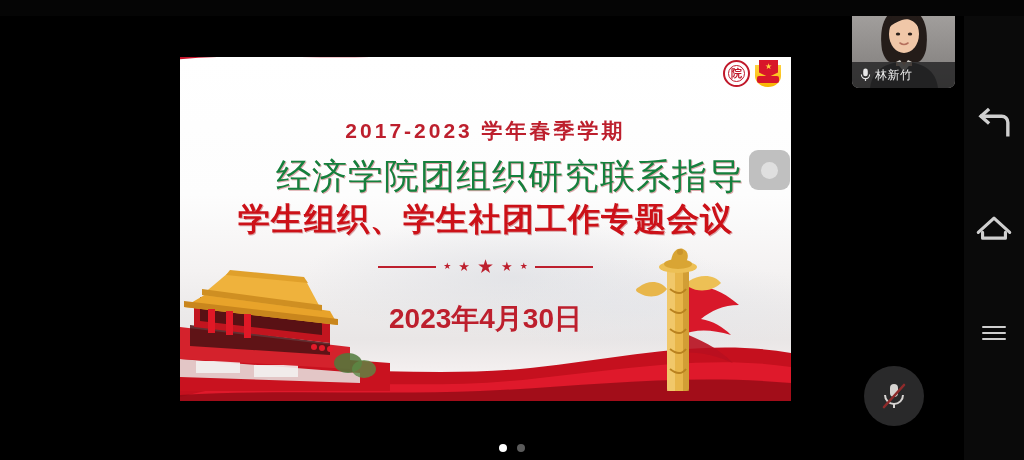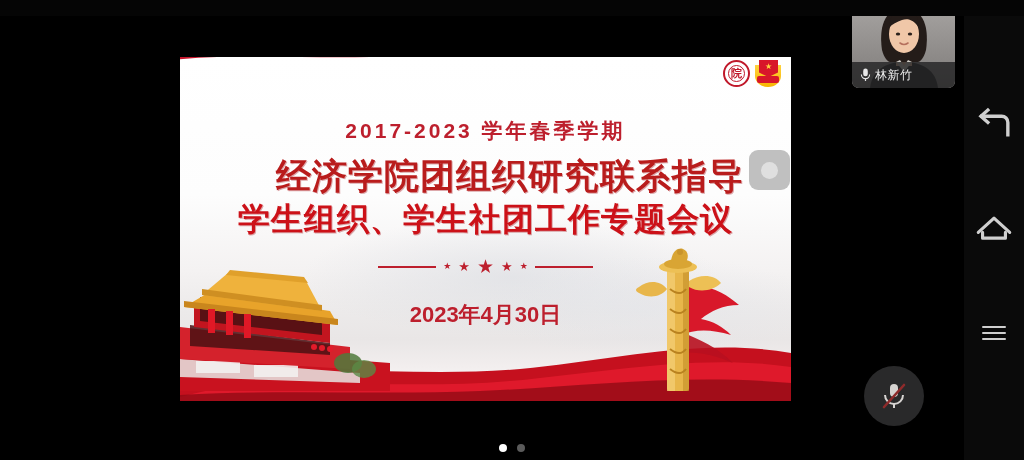--- a/index.html
+++ b/index.html
@@ -198,22 +198,22 @@
     font-weight: bold;
     color: #bd1f2d;
     letter-spacing: 3px;
     white-space: nowrap;
   }
   .title-1 {
     position: absolute;
     top: 96px;
     width: 660px;
     font-size: 35px;
-    font-weight: bold;
-    color: #b91c1c;
+    font-weight: normal;
+    color: #15803d;
     letter-spacing: 1px;
     white-space: nowrap;
     text-shadow: 1px 1px 0 rgba(160,10,18,0.35);
   }
   .title-2 {
     position: absolute;
     top: 141px;
     width: 611px;
     font-size: 32px;
     font-weight: bold;
@@ -241,21 +241,21 @@
     line-height: 1;
     display:block;
   }
   .star-rule .s1 { font-size: 9px; }
   .star-rule .s2 { font-size: 13px; }
   .star-rule .s3 { font-size: 19px; }
   .date-line {
     position: absolute;
     top: 243px;
     width: 611px;
-    font-size: 22px;
+    font-size: 28px;
     font-weight: bold;
     color: #bd1f2d;
     letter-spacing: 0px;
     white-space: nowrap;
   }
 
   
   .stage-ctl {
     position: absolute;
     right: 1px;

